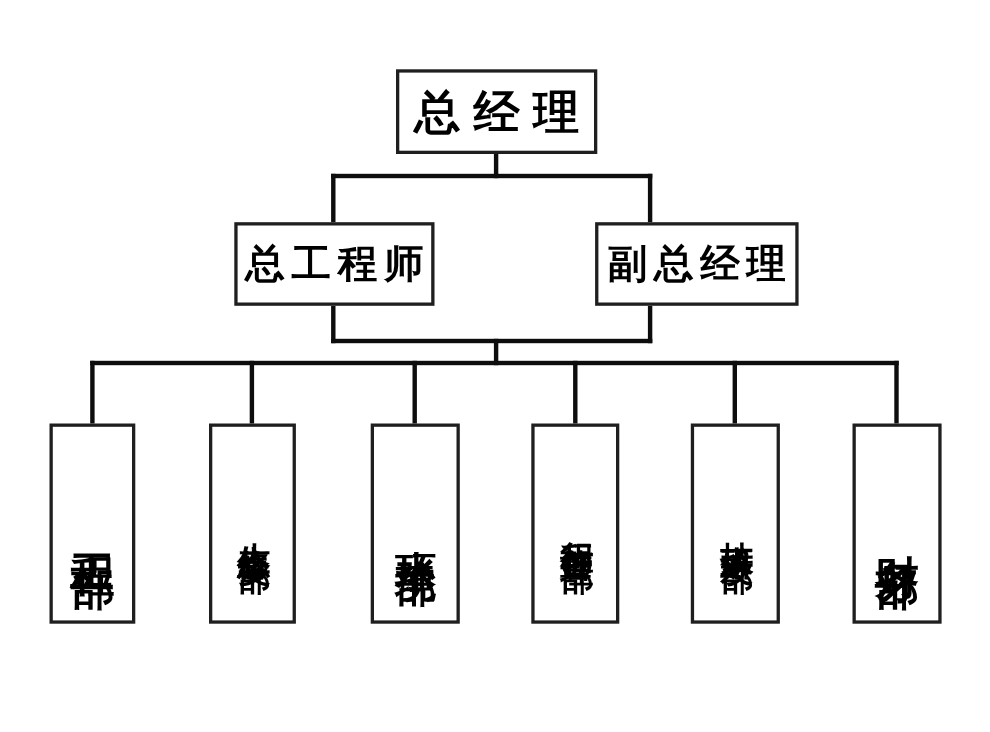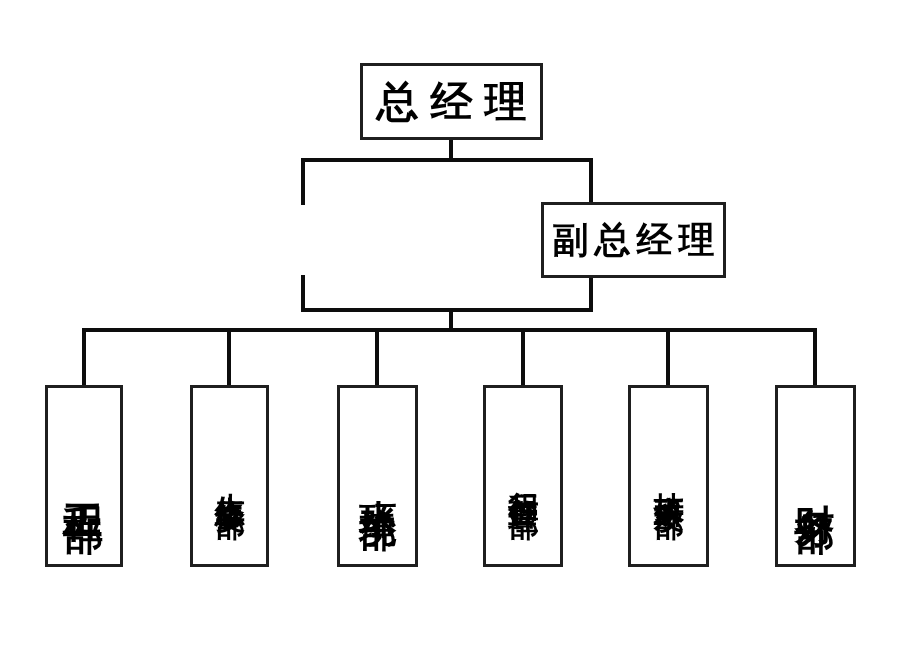--- a/index.html
+++ b/index.html
@@ -99,20 +99,23 @@
   <div class="line drop drop-2"></div>
   <div class="line drop drop-3"></div>
   <div class="line drop drop-4"></div>
   <div class="line drop drop-5"></div>
   <div class="line drop drop-6"></div>
 
   <div class="node node-gm">
     <span class="label">总经理</span>
   </div>
 
+  <div class="node node-ce">
+    <span class="label">总工程师</span>
+  </div>
   <div class="node node-dgm">
     <span class="label">副总经理</span>
   </div>
 
   <div class="node dept dept-1 chars-3">
     <span class="label">工程部</span>
   </div>
   <div class="node dept dept-2 chars-5">
     <span class="label">生态修复部</span>
   </div>

